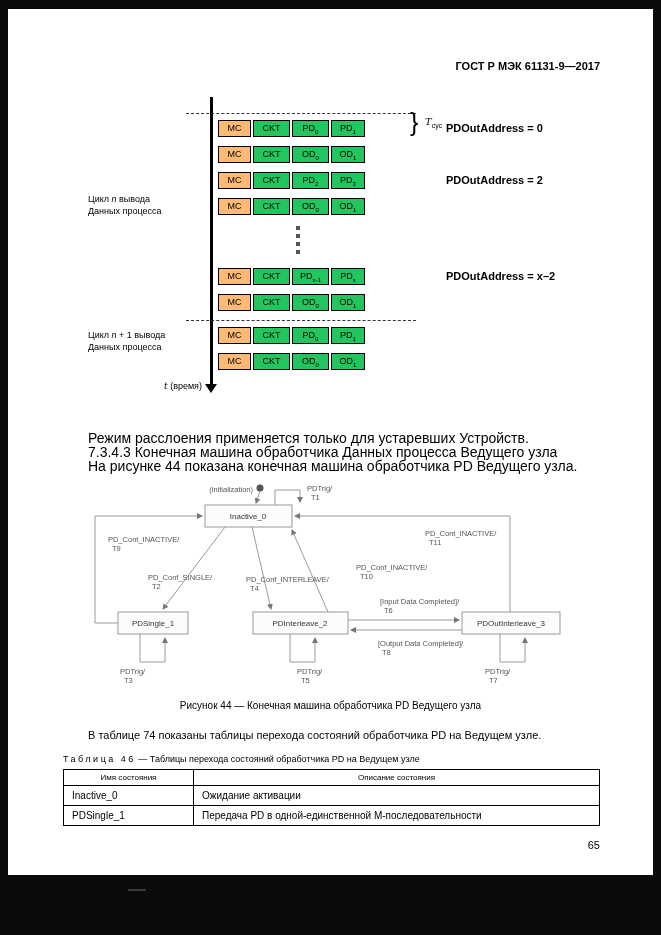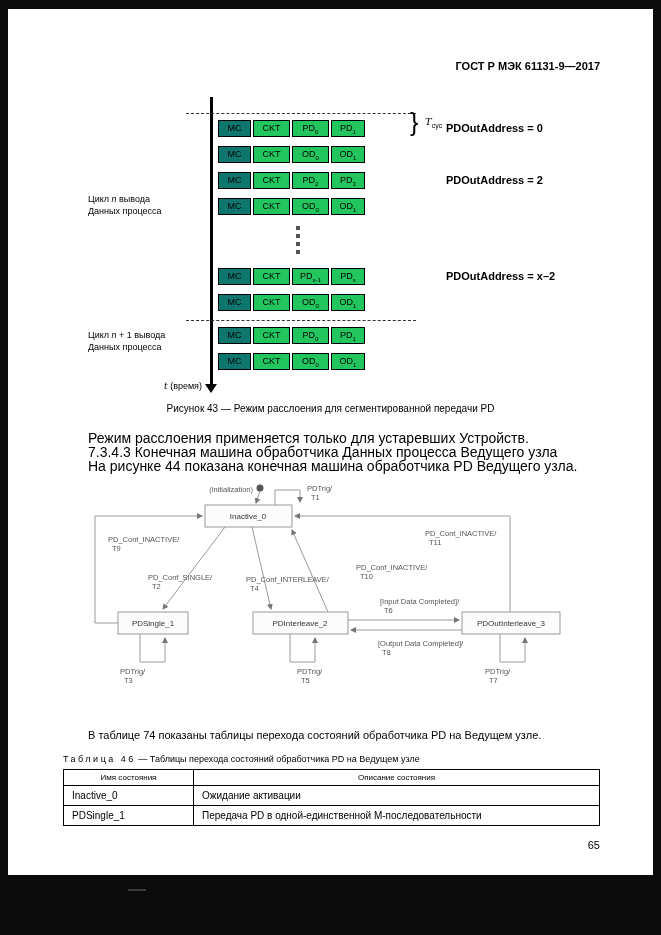--- a/index.html
+++ b/index.html
@@ -10,21 +10,21 @@
   .doc-header { position:absolute; top:51px; right:53px; font-size:11px; font-weight:bold; }
 
   
   .fig43 { position:absolute; left:0; top:86px; width:645px; height:310px; }
   .f43axis { position:absolute; left:202px; top:2px; width:3px; height:288px; background:#000; }
   .f43arrowhead { position:absolute; left:197px; top:289px; width:0; height:0;
       border-left:6px solid transparent; border-right:6px solid transparent; border-top:9px solid #000; }
   .f43sep { position:absolute; left:178px; width:230px; height:0; border-top:1px dashed #333; }
   .f43box { position:absolute; height:17px; border:1px solid #000; background:#22c55e;
       font-size:9px; line-height:15px; text-align:center; }
-  .f43box.mc { background:#0f766e; }
+  .f43box.mc { background:#fdba74; }
   .f43box sub { font-size:6px; }
   .f43right { position:absolute; left:438px; font-size:11px; font-weight:bold; white-space:nowrap; }
   .f43dot { position:absolute; left:288px; width:4px; height:4px; background:#555; }
   .f43cycle { position:absolute; left:80px; width:115px; font-size:9px; line-height:12px; }
   .f43tlabel { position:absolute; left:118px; top:276px; width:76px; text-align:right; font-size:9px;margin-top:10px; }
   .f43tlabel i, .f43tcyc i { font-family:"DejaVu Serif", serif; }
   .f43brace { position:absolute; left:402px; top:13px; font-size:25px; color:#000; transform:scaleY(1.05); }
   .f43tcyc { position:absolute; left:417px; top:21px; font-size:10px; }
   .f43tcyc sub { font-size:7px; }
 
@@ -114,21 +114,20 @@
           <div class="f43box" style="left: 245px; top: 232px; width: 37px;">CKT</div>
           <div class="f43box" style="left: 284px; top: 232px; width: 37px;">PD<sub>0</sub></div>
           <div class="f43box" style="left: 323px; top: 232px; width: 34px;">PD<sub>1</sub></div>
           <div class="f43box mc" style="left: 210px; top: 258px; width: 33px;">MC</div>
           <div class="f43box" style="left: 245px; top: 258px; width: 37px;">CKT</div>
           <div class="f43box" style="left: 284px; top: 258px; width: 37px;">OD<sub>0</sub></div>
           <div class="f43box" style="left: 323px; top: 258px; width: 34px;">OD<sub>1</sub></div>
         </div>
     </div>
 
-    <div class="caption cap43">Рисунок 43 — Режим расслоения для сегментированной передачи PD</div>
 
     <div class="paras">
       <p>Режим расслоения применяется только для устаревших Устройств.</p>
       <p>7.3.4.3 Конечная машина обработчика Данных процесса Ведущего узла</p>
       <p>На рисунке 44 показана конечная машина обработчика PD Ведущего узла.</p>
     </div>
 
     <svg class="fig44" viewBox="0 0 545 218">
       <defs>
         <marker id="arr" markerWidth="8" markerHeight="8" refX="5" refY="3" orient="auto">
@@ -178,20 +177,21 @@
       <text class="tl" x="318" y="168">[Output Data Completed]/</text>
       <text class="tl" x="322" y="177">T8</text>
       <text class="tl" x="60" y="196">PDTrig/</text>
       <text class="tl" x="64" y="205">T3</text>
       <text class="tl" x="237" y="196">PDTrig/</text>
       <text class="tl" x="241" y="205">T5</text>
       <text class="tl" x="425" y="196">PDTrig/</text>
       <text class="tl" x="429" y="205">T7</text>
     </svg>
 
+    <div class="caption cap44">Рисунок 44 — Конечная машина обработчика PD Ведущего узла</div>
 
     <div class="para4">В таблице 74 показаны таблицы перехода состояний обработчика PD на Ведущем узле.</div>
 
     <div class="tcap"><span class="sp">Таблица 46</span><span> — Таблицы перехода состояний обработчика PD на Ведущем узле</span></div>
 
     <table class="t46">
       <thead>
         <tr>
           <th class="c1">Имя состояния</th>
           <th>Описание состояния</th>

